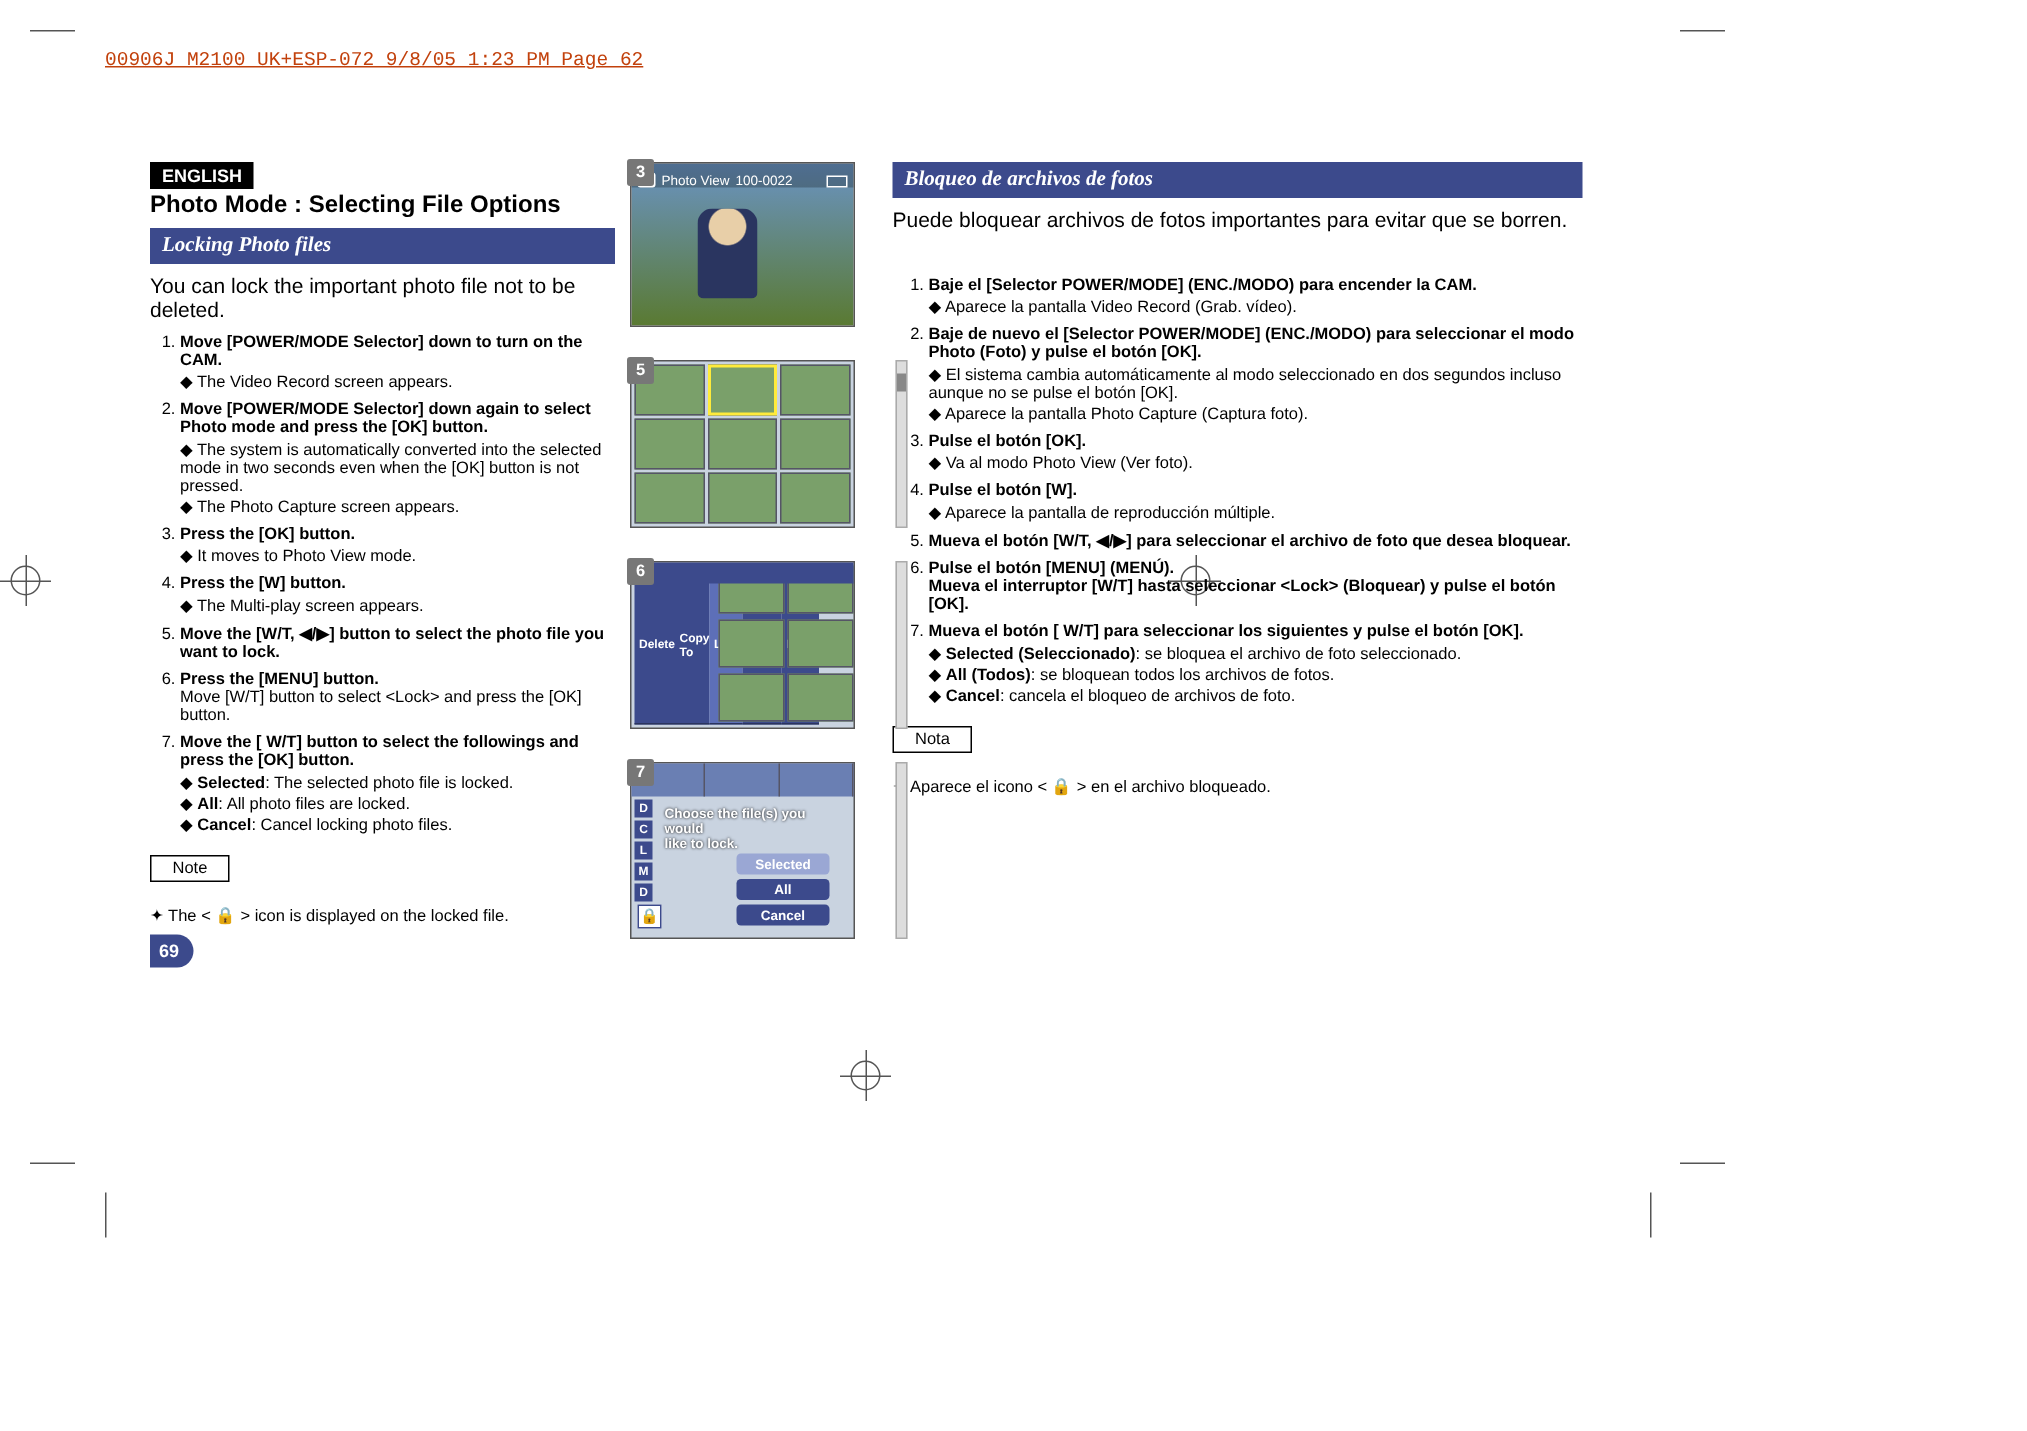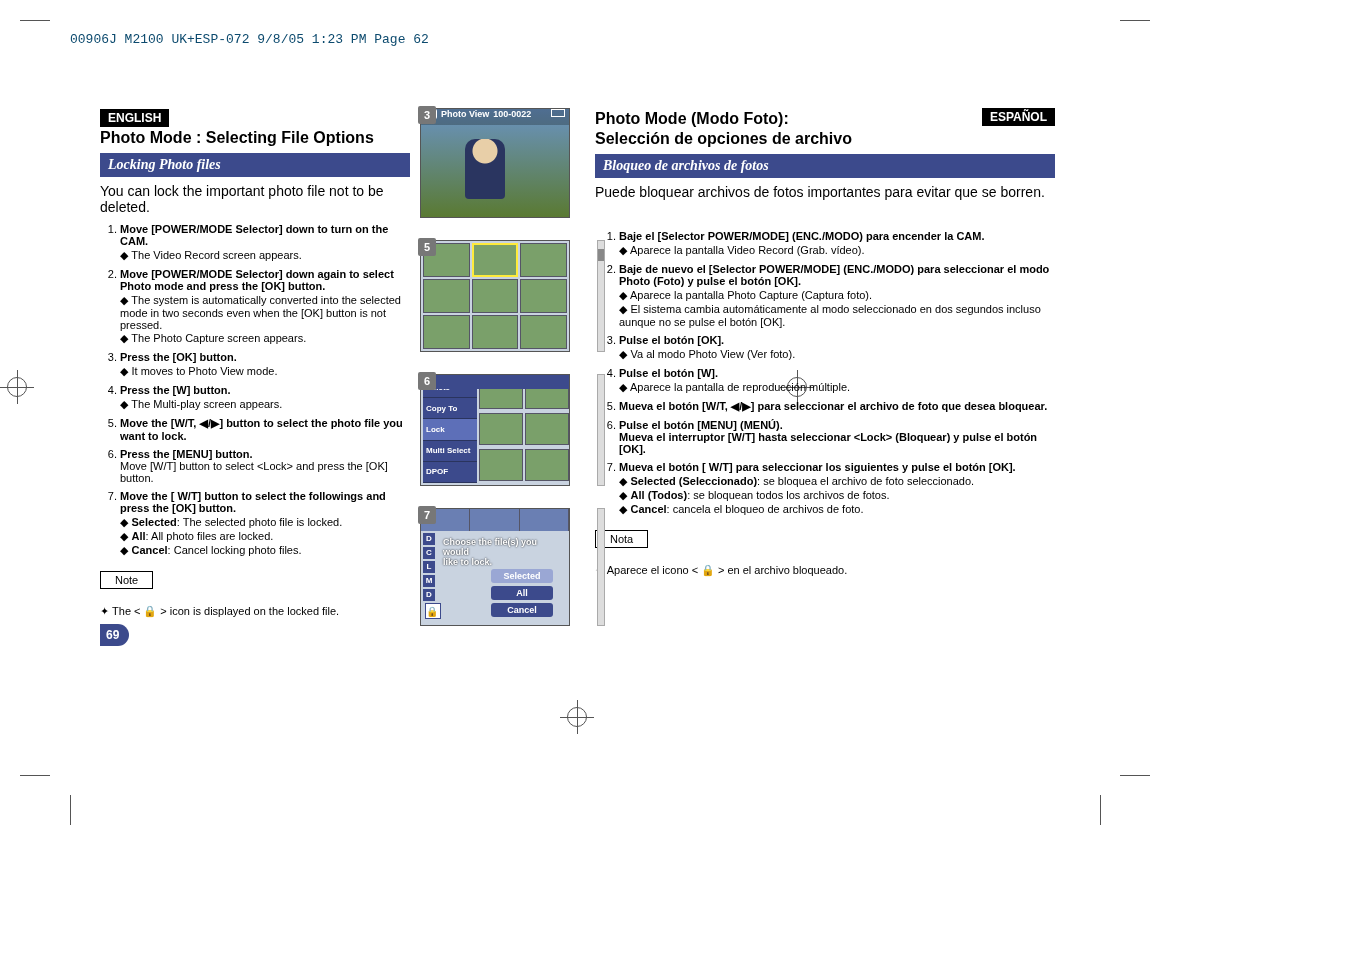--- a/index.html
+++ b/index.html
@@ -11,21 +11,22 @@
     width: 1351px;
     height: 954px;
     position: relative;
   }
   .header-line {
     position: absolute;
     left: 70px;
     top: 32px;
     font-size: 13px;
     font-family: "Courier New", monospace;
-    color: #0c4a6e;
+    color: #c2410c;
+    text-decoration: underline;
   }
   .page-wrap {
     position: absolute;
     left: 100px;
     top: 108px;
     width: 960px;
   }
   .row { display: flex; }
   .col-left { width: 310px; margin-right: 10px; }
   .col-mid { width: 175px; }
@@ -132,24 +133,23 @@
     background: linear-gradient(#6a93c2, #5a7a32);
   }
   .shot3 .topbar {
     position: absolute;
     left: 0; top: 0; right: 0;
     height: 16px;
     background: rgba(0,0,0,0.25);
     color: #fff;
     font-size: 9px;
     display: flex;
-    align-items: flex-start;
+    align-items: flex-end;
     gap: 4px;
     padding: 0 4px;
-    font-weight: bold;
   }
   .shot3 .topbar .cam-ico {
     width: 12px; height: 10px; background: #fff; border-radius: 2px;
   }
   .shot3 .topbar .bat {
     margin-left: auto; width: 14px; height: 8px; border: 1px solid #fff;
   }
   .shot3 .subject {
     position: absolute;
     left: 44px; top: 30px;
@@ -191,21 +191,21 @@
     display: grid;
     grid-template-columns: 54px 1fr 1fr;
     grid-template-rows: repeat(5, 1fr);
     gap: 2px;
     padding: 2px;
   }
   .menu-col {
     grid-column: 1;
     grid-row: 1 / span 5;
     display: flex;
-    flex-direction: column;
+    flex-direction: row;
   }
   .menu-item {
     flex: 1;
     background: #3c4a8c;
     color: #fff;
     font-size: 8px;
     font-weight: bold;
     display: flex;
     align-items: center;
     padding-left: 3px;
@@ -490,42 +490,35 @@
             <div class="opt">All</div>
             <div class="opt">Cancel</div>
           </div>
           <div class="lock-ico">🔒</div>
         </div>
         <div class="scroll"></div>
       </div>
     </div>
 
     <div class="col-right">
-      <div class="right-head-row">
-        <div>
-          <div class="section-title">Photo Mode (Modo Foto):</div>
-          <div class="section-title" style="margin-top:-4px;">Selección de opciones de archivo</div>
-        </div>
-        <span class="lang-tag">ESPAÑOL</span>
-      </div>
       <div class="blue-bar">Bloqueo de archivos de fotos</div>
       <div class="intro">Puede bloquear archivos de fotos importantes para evitar que se borren.</div>
 
       <ol class="main-list" style="padding-left:24px;margin-top:30px;">
         <li>
           <span class="li-head">Baje el [Selector POWER/MODE] (ENC./MODO) para encender la CAM.</span>
           <ul class="bullets">
               <li>Aparece la pantalla Video Record (Grab. vídeo).</li>
             </ul>
         </li>
         <li>
           <span class="li-head">Baje de nuevo el [Selector POWER/MODE] (ENC./MODO) para seleccionar el modo Photo (Foto) y pulse el botón [OK].</span>
           <ul class="bullets">
+            <li>El sistema cambia automáticamente al modo seleccionado en dos segundos incluso aunque no se pulse el botón [OK].</li>
             <li>Aparece la pantalla Photo Capture (Captura foto).</li>
-            <li>El sistema cambia automáticamente al modo seleccionado en dos segundos incluso aunque no se pulse el botón [OK].</li>
           </ul>
         </li>
         <li>
           <span class="li-head">Pulse el botón [OK].</span>
           <ul class="bullets">
               <li>Va al modo Photo View (Ver foto).</li>
             </ul>
         </li>
         <li>
           <span class="li-head">Pulse el botón [W].</span>

